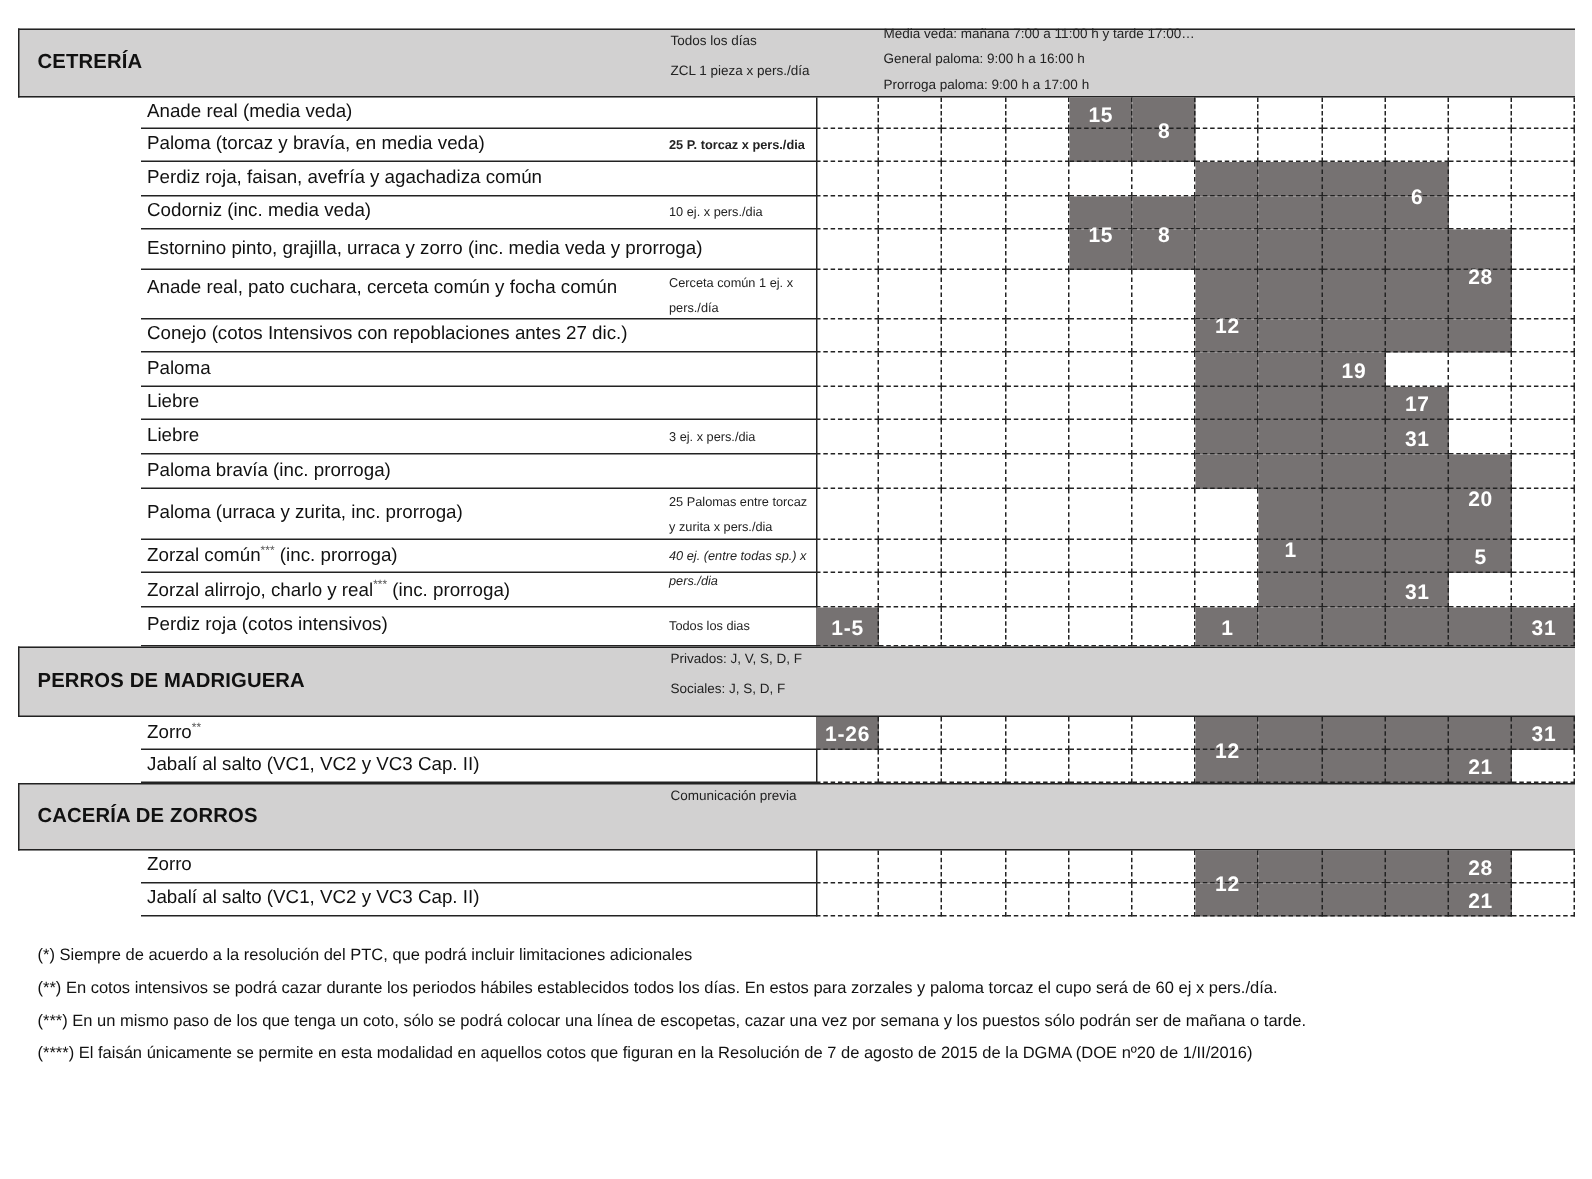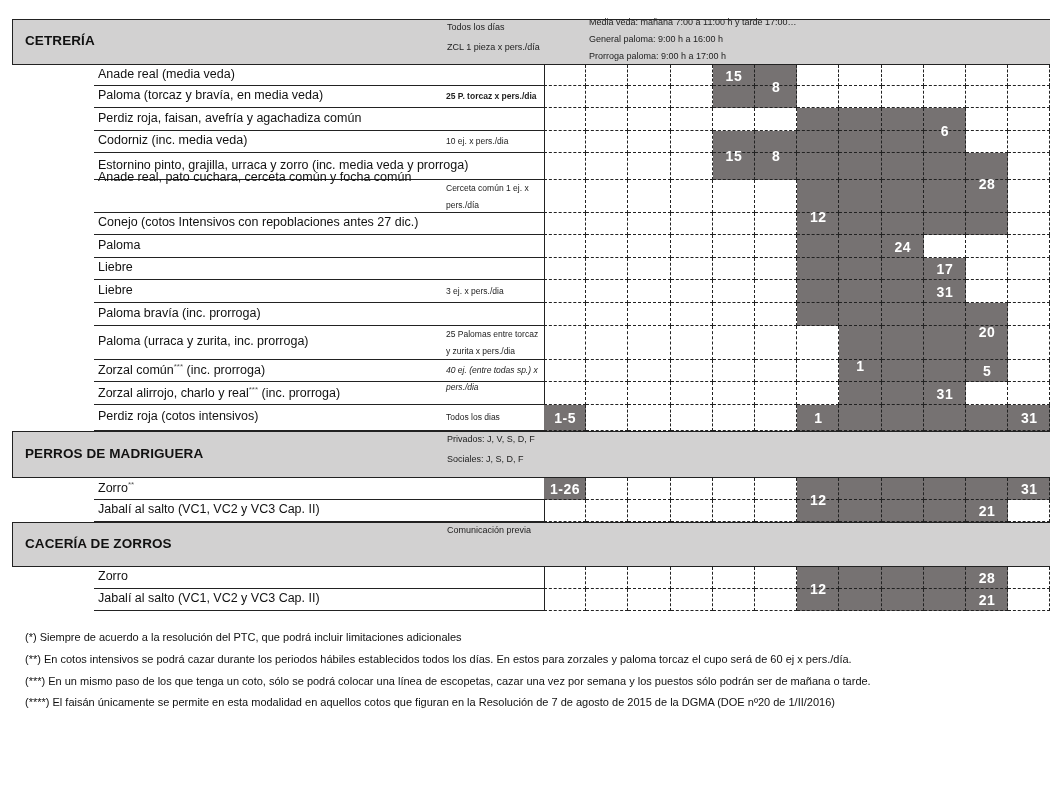--- a/index.html
+++ b/index.html
@@ -97,21 +97,21 @@
     <div class="cell" style="left: 628.4px; top: 153px; width: 42.2px; height: 27px;"></div>
     <div class="cell" style="left: 670.6px; top: 153px; width: 42.2px; height: 27px;"></div>
     <div class="cell shaded" style="left: 712.8px; top: 153px; width: 42.2px; height: 27px;"></div>
     <div class="cell shaded" style="left: 755px; top: 153px; width: 42.2px; height: 27px;"></div>
     <div class="cell shaded" style="left: 797.2px; top: 153px; width: 42.2px; height: 27px;"></div>
     <div class="cell shaded" style="left: 839.4px; top: 153px; width: 42.2px; height: 27px;"></div>
     <div class="cell shaded" style="left: 881.6px; top: 153px; width: 42.2px; height: 27px;"></div>
     <div class="cell shaded" style="left: 923.8px; top: 153px; width: 42.2px; height: 27px;"></div>
     <div class="cell shaded" style="left: 966px; top: 153px; width: 42.2px; height: 27px;"></div>
     <div class="cell" style="left: 1008.2px; top: 153px; width: 42.2px; height: 27px;"></div>
-    <div class="row-label" style="top: 170px;"><span>Anade real, pato cuchara, cerceta común y focha común</span></div>
+    <div class="row-label" style="top: 184px;"><span>Anade real, pato cuchara, cerceta común y focha común</span></div>
     <div class="row-line" style="top: 212px;"></div>
     <div class="note" style="top: 180px; width: 96px; white-space: normal;">Cerceta común 1 ej. x pers./día</div>
     <div class="cell" style="left: 544px; top: 180px; width: 42.2px; height: 33px;"></div>
     <div class="cell" style="left: 586.2px; top: 180px; width: 42.2px; height: 33px;"></div>
     <div class="cell" style="left: 628.4px; top: 180px; width: 42.2px; height: 33px;"></div>
     <div class="cell" style="left: 670.6px; top: 180px; width: 42.2px; height: 33px;"></div>
     <div class="cell" style="left: 712.8px; top: 180px; width: 42.2px; height: 33px;"></div>
     <div class="cell" style="left: 755px; top: 180px; width: 42.2px; height: 33px;"></div>
     <div class="cell shaded" style="left: 797.2px; top: 180px; width: 42.2px; height: 33px;"></div>
     <div class="cell shaded" style="left: 839.4px; top: 180px; width: 42.2px; height: 33px;"></div>
@@ -250,21 +250,21 @@
     <div class="cell shaded" style="left: 966px; top: 405px; width: 42.2px; height: 26px;"></div>
     <div class="cell shaded" style="left: 1008.2px; top: 405px; width: 42.2px; height: 26px;"></div>
     <div class="cell-label" style="left: 712.8px; width: 42.2px; top: 66.5px; height: 18px; line-height: 18px;">15</div>
     <div class="cell-label" style="left: 755px; width: 42.2px; top: 77.5px; height: 18px; line-height: 18px;">8</div>
     <div class="cell-label" style="left: 681px; width: 42.2px; top: 88px; height: 18px; line-height: 18px;">22</div>
     <div class="cell-label" style="left: 923.8px; width: 42.2px; top: 121.5px; height: 18px; line-height: 18px;">6</div>
     <div class="cell-label" style="left: 712.8px; width: 42.2px; top: 146.5px; height: 18px; line-height: 18px;">15</div>
     <div class="cell-label" style="left: 755px; width: 42.2px; top: 146.5px; height: 18px; line-height: 18px;">8</div>
     <div class="cell-label" style="left: 966px; width: 42.2px; top: 175px; height: 18px; line-height: 18px;">28</div>
     <div class="cell-label" style="left: 797.2px; width: 42.2px; top: 208px; height: 18px; line-height: 18px;">12</div>
-    <div class="cell-label" style="left: 881.6px; width: 42.2px; top: 237.5px; height: 18px; line-height: 18px;">24</div>
+    <div class="cell-label" style="left: 881.6px; width: 42.2px; top: 237.5px; height: 18px; line-height: 18px;">19</div>
     <div class="cell-label" style="left: 923.8px; width: 42.2px; top: 260px; height: 18px; line-height: 18px;">17</div>
     <div class="cell-label" style="left: 923.8px; width: 42.2px; top: 282.5px; height: 18px; line-height: 18px;">31</div>
     <div class="cell-label" style="left: 966px; width: 42.2px; top: 322.5px; height: 18px; line-height: 18px;">20</div>
     <div class="cell-label" style="left: 839.4px; width: 42.2px; top: 356.5px; height: 18px; line-height: 18px;">1</div>
     <div class="cell-label" style="left: 966px; width: 42.2px; top: 362px; height: 18px; line-height: 18px;">5</div>
     <div class="cell-label" style="left: 923.8px; width: 42.2px; top: 384.5px; height: 18px; line-height: 18px;">31</div>
     <div class="cell-label" style="left: 544px; width: 42.2px; top: 409px; height: 18px; line-height: 18px;">1-5</div>
     <div class="cell-label" style="left: 797.2px; width: 42.2px; top: 409px; height: 18px; line-height: 18px;">1</div>
     <div class="cell-label" style="left: 1008.2px; width: 42.2px; top: 409px; height: 18px; line-height: 18px;">31</div>
     <div class="section-header" style="top: 431px; height: 47px;">

